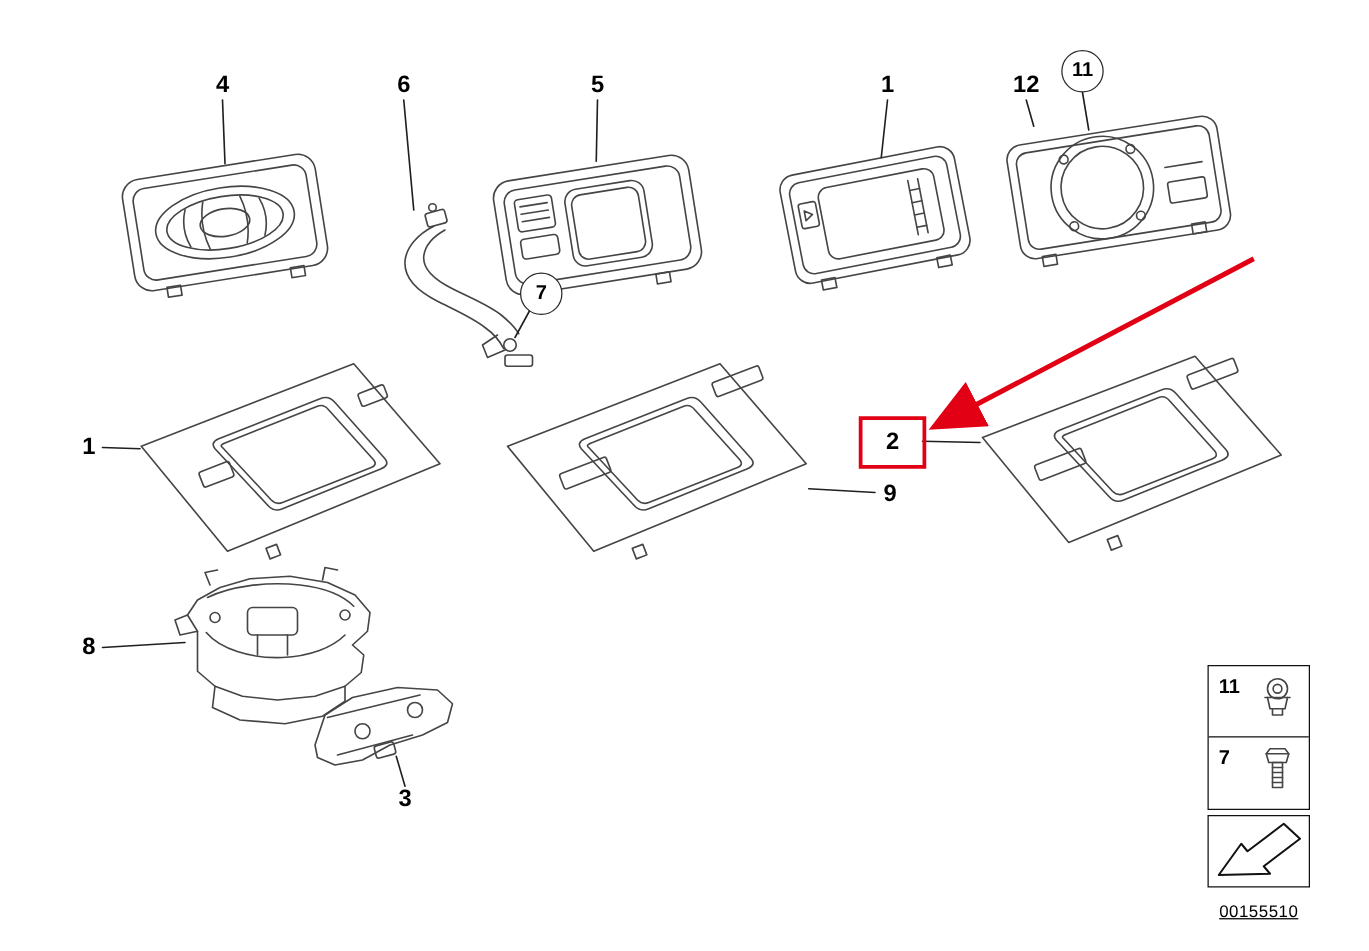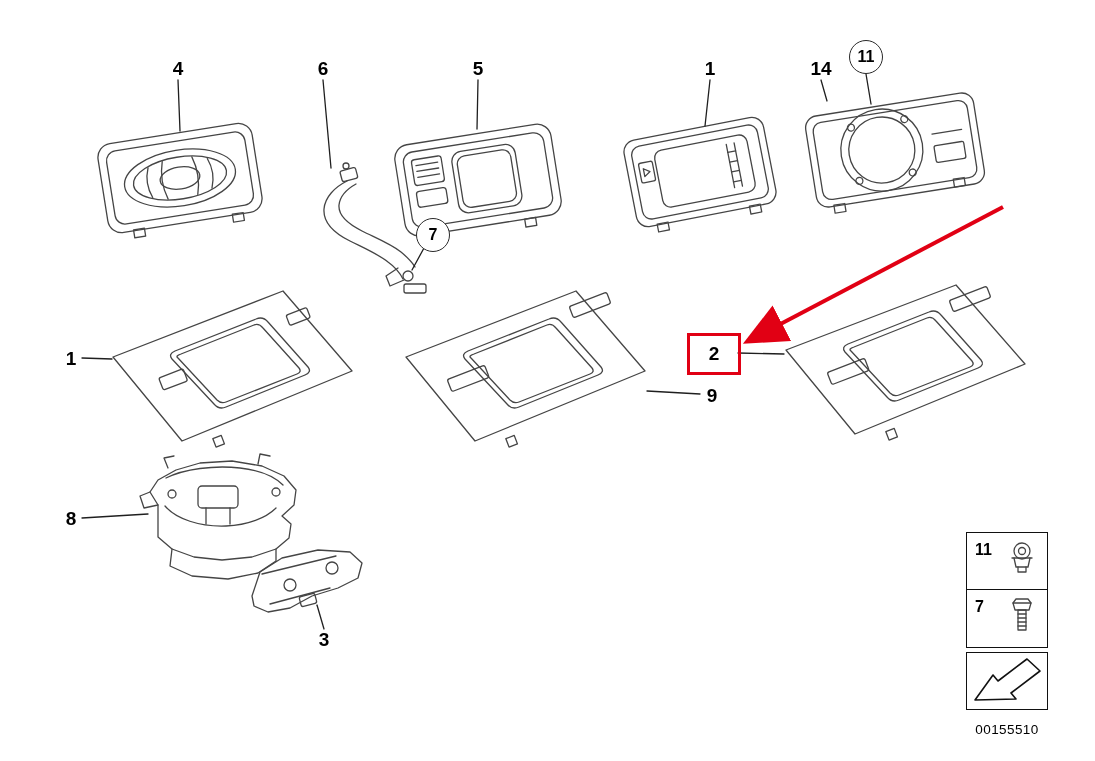--- a/index.html
+++ b/index.html
@@ -58,20 +58,21 @@
     position:absolute;
     left:8px;top:8px;
     font-weight:bold;font-size:16px;color:#000;
   }
   .code{
     position:absolute;
     transform:translate(-50%,-50%);
     font-size:13.5px;
     color:#000;
     letter-spacing:.4px;
+    text-decoration:underline;
   }
 </style>
 </head>
 <body>
 
 <div class="stage">
 
   <svg class="art" width="1095" height="761" viewBox="0 0 1095 761">
     <defs>
       <marker id="redhead" markerWidth="12" markerHeight="12" refX="9" refY="5" orient="auto">
@@ -225,21 +226,21 @@
 
     <g>
       <line x1="1003" y1="207" x2="750" y2="340" stroke="#e10014" stroke-width="4" marker-end="url(#redhead)"></line>
     </g>
   </svg>
 
   <div class="lbl" style="left:178px;top:68px">4</div>
   <div class="lbl" style="left:323px;top:68px">6</div>
   <div class="lbl" style="left:478px;top:68px">5</div>
   <div class="lbl" style="left:710px;top:68px">1</div>
-  <div class="lbl" style="left:821px;top:68px">14</div>
+  <div class="lbl" style="left:821px;top:68px">12</div>
   <div class="lbl" style="left:71px;top:358px">1</div>
   <div class="lbl" style="left:712px;top:395px">9</div>
   <div class="lbl" style="left:71px;top:518px">8</div>
   <div class="lbl" style="left:324px;top:639px">3</div>
 
   <div class="lbl circ" style="left:866px;top:57px">11</div>
   <div class="lbl circ" style="left:433px;top:235px">7</div>
 
   <div class="redbox">
     <span>2</span>

